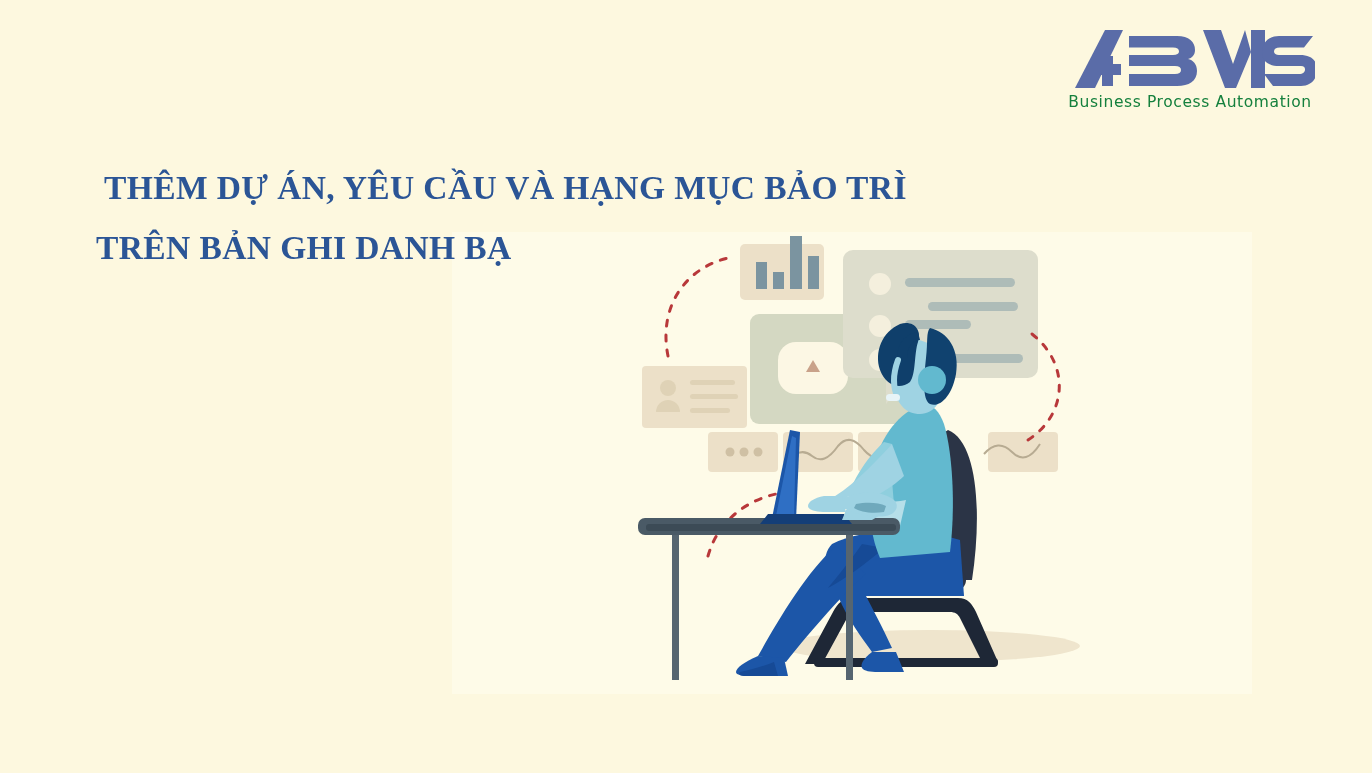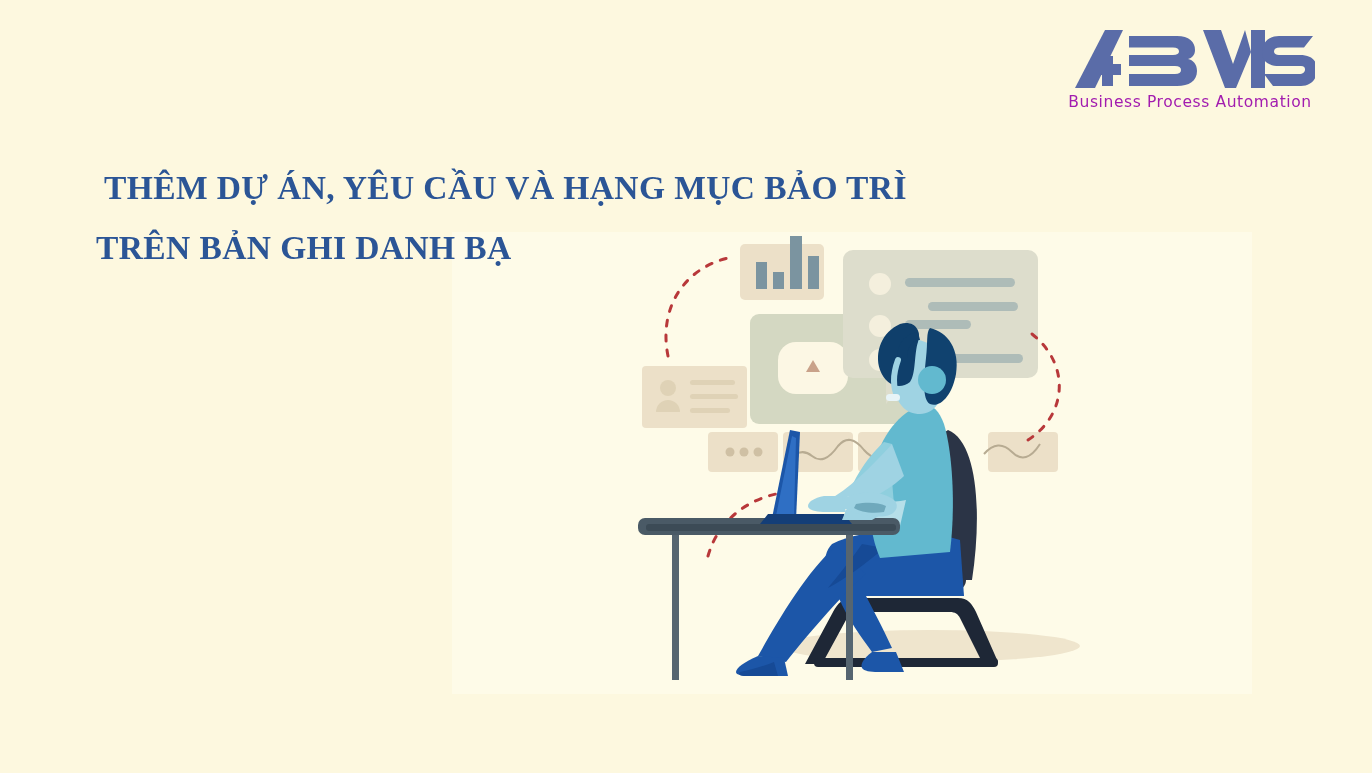--- a/index.html
+++ b/index.html
@@ -45,21 +45,21 @@
     width: 250px;
     height: 62px;
     margin: 0 auto;
   }
   .logo-tagline {
     display: block;
     margin-top: 3px;
     font-family: "DejaVu Sans", sans-serif;
     font-size: 15.5px;
     letter-spacing: 0.6px;
-    color: #a21caf;
+    color: #15803d;
     white-space: nowrap;
   }
 
   
   .headline {
     position: absolute;
     left: 96px;
     top: 158px;
     width: 900px;
   }

